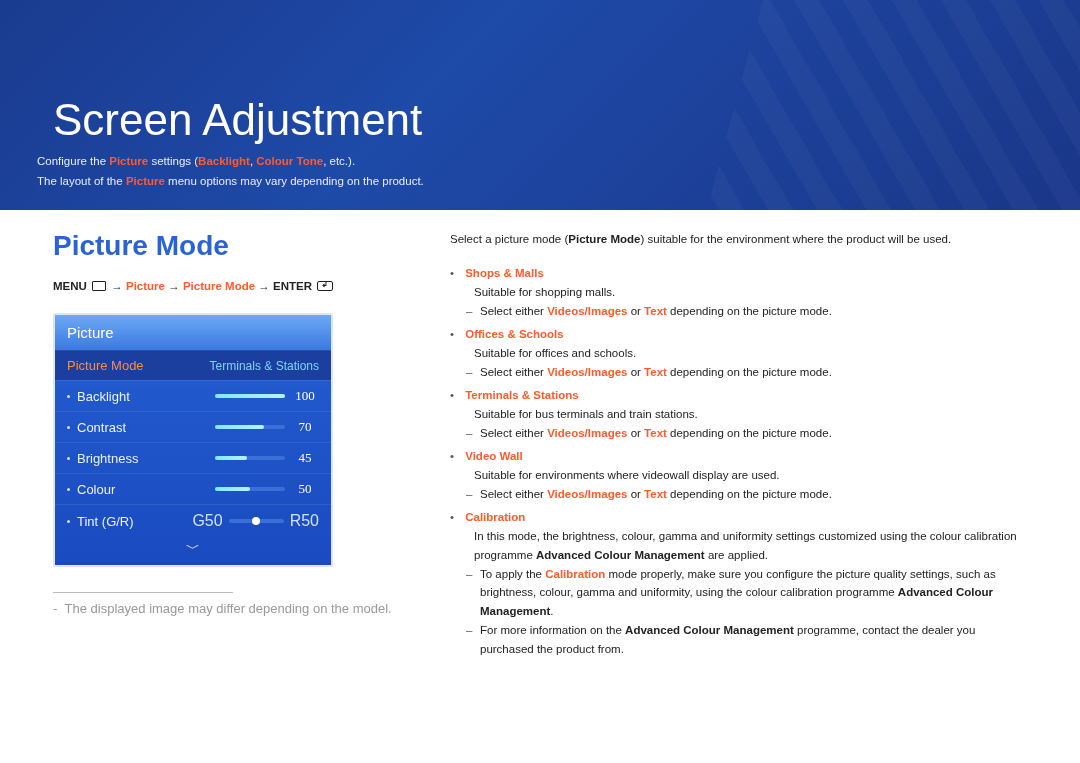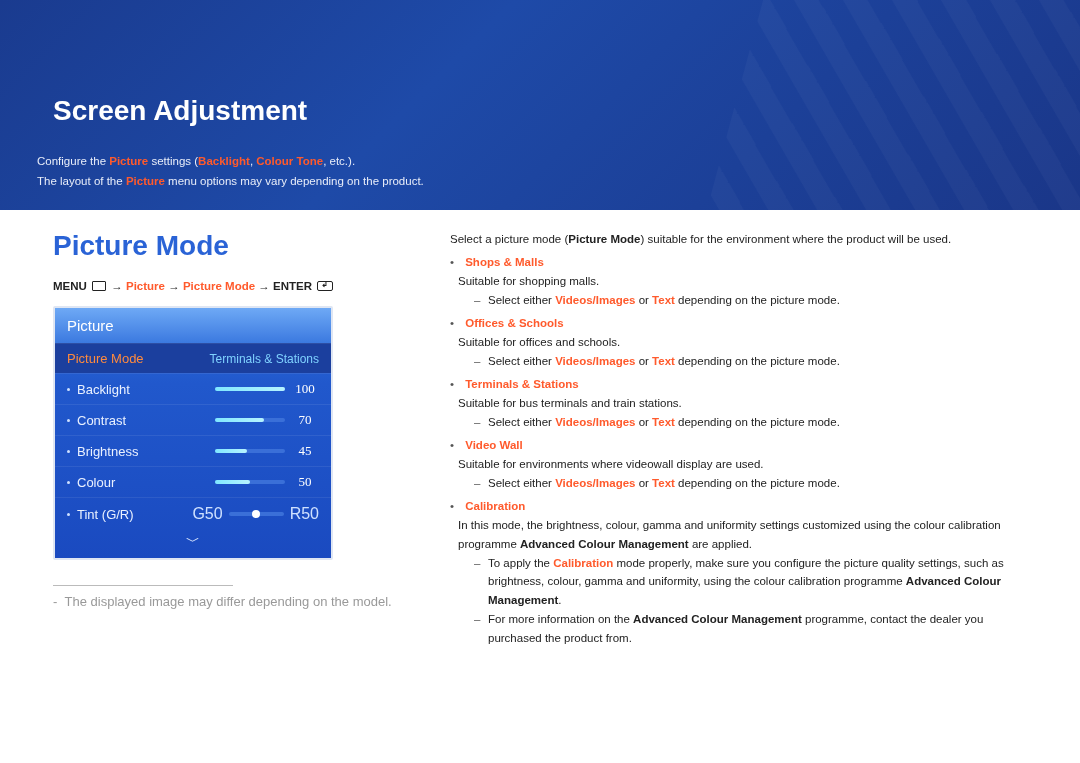--- a/index.html
+++ b/index.html
@@ -30,22 +30,22 @@
       linear-gradient(45deg, rgba(255,255,255,0.05) 25%, transparent 25%, transparent 50%, rgba(255,255,255,0.05) 50%, rgba(255,255,255,0.05) 75%, transparent 75%);
     background-size: 60px 60px;
     transform: rotate(15deg);
     opacity: 0.6;
   }
   .hero {
     position: absolute;
     left: 53px;
     top: 95px;
     color: #fff;
-    font-size: 28px;
-    font-weight: bold;
+    font-size: 44px;
+    font-weight: normal;
   }
   .hero-sub {
     position: absolute;
     left: 37px;
     top: 152px;
     color: #e8edf9;
     font-size: 11.5px;
     line-height: 1.7;
   }
   .hero-sub .accent { color: #ff5a2c; font-weight: bold; }
@@ -59,21 +59,21 @@
   .section-title {
     color: #2a63d6;
     font-size: 28px;
     font-weight: bold;
     margin-bottom: 18px;
   }
   .breadcrumb {
     font-size: 11.5px;
     font-weight: bold;
     color: #222;
-    margin-bottom: 14px;
+    margin-bottom: 21px;
   }
   .breadcrumb .accent { color: #ff5a2c; }
   .breadcrumb .icon-box {
     display: inline-block;
     width: 14px; height: 10px;
     border: 1.5px solid #222;
     vertical-align: -1px;
     margin: 0 2px;
     border-radius: 1px;
   }
@@ -182,28 +182,28 @@
   
   .rightcol {
     position: absolute;
     left: 450px;
     top: 230px;
     width: 580px;
     font-size: 11.5px;
     color: #222;
     line-height: 1.65;
   }
-  .rightcol .intro { margin-bottom: 4px; }
+  .rightcol .intro { margin-bottom: 15px; }
   .rightcol .bold { font-weight: bold; }
   .rightcol ul.modes { list-style: none; }
   .rightcol ul.modes > li { margin: 4px 0 0; }
   .rightcol ul.modes > li > .dot { display: inline-block; width: 12px; color: #555; }
   .rightcol .mode-name { color: #ff5a2c; font-weight: bold; text-align: center; }
-  .rightcol .mode-desc { display: block; margin-left: 8px; }
-  .rightcol .sub { display: block; margin-left: 38px; position: relative; }
+  .rightcol .mode-desc { display: block; margin-left: 24px; }
+  .rightcol .sub { display: block; margin-left: 30px; position: relative; }
   .rightcol .sub::before { content: "–"; position: absolute; left: -14px; color: #555; }
   .rightcol .accent { color: #ff5a2c; font-weight: bold; }
 </style>
 </head>
 <body>
 
 <div class="page-bg"></div>
 
 <div class="hero">Screen Adjustment</div>
 <div class="hero-sub">

